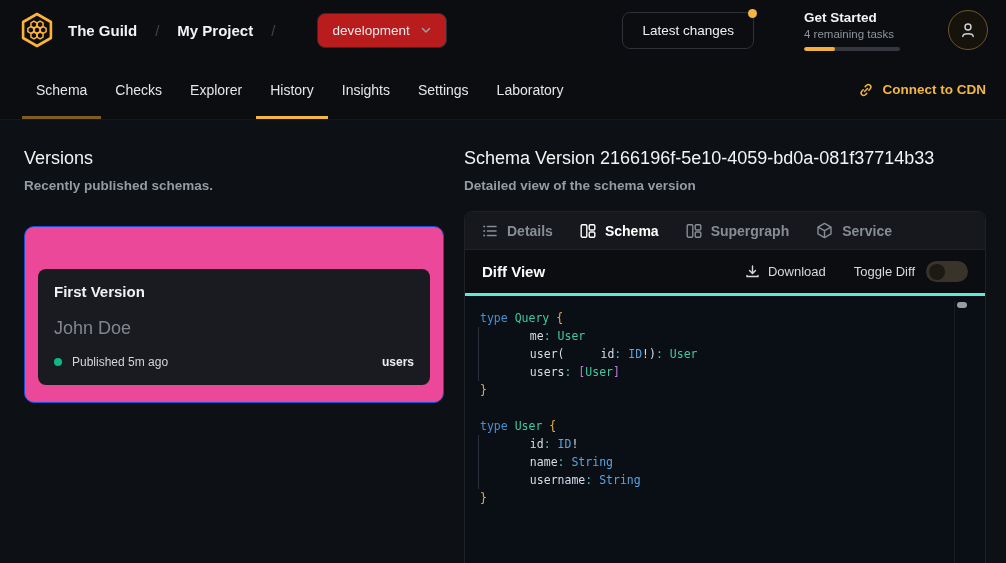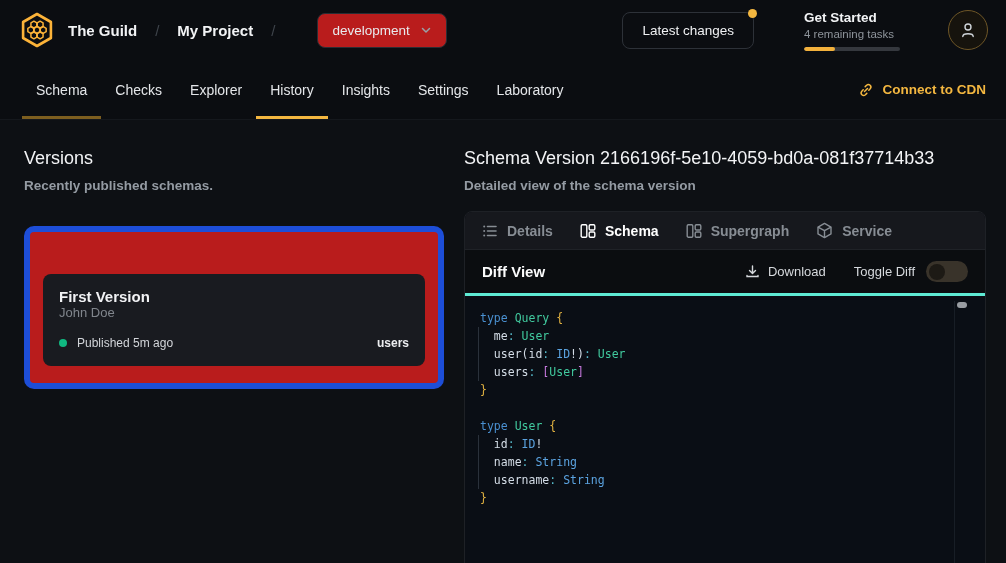--- a/index.html
+++ b/index.html
@@ -74,28 +74,28 @@
     display:grid; grid-template-columns:444px 1fr;
     padding:28px 20px 0 20px; column-gap:0;
   }
   .section-title { font-size:18px; font-weight:400; color:#f3f4f6; }
   .section-sub { font-size:13.5px; color:#949ba3; margin-top:9px;font-weight:bold; }
 
   
   .left-col { padding-left:4px; }
   .versions-card {
     margin-top:33px; width:420px;
-    background:#b91c1c; border:6px solid #1d4ed8; border-radius:10px;
+    background:#ec4899; border:1px solid #1d4ed8; border-radius:10px;
     padding:42px 13px 17px 13px;
   }
   .version-item {
     background:#191b20; border-radius:8px; padding:14px 16px 16px; cursor:pointer;
   }
   .vi-title { font-size:15px; font-weight:700; color:#f1f2f4; }
-  .vi-author { font-size:13px; color:#81868d; margin-top:0; }
+  .vi-author { font-size:18px; color:#81868d; margin-top:18px; }
   .vi-status-row { margin-top:16px; display:flex; align-items:center; }
   .vi-dot { width:8px; height:8px; border-radius:50%; background:var(--green,#10b981); margin-right:10px; }
   .vi-status { font-size:12px; color:#d2d5d9; }
   .vi-badge { margin-left:auto; font-size:12px; font-weight:700; color:#eceef0; }
 
   
   .detail-panel {
     margin-top:18px; border:1px solid #1e2126; border-radius:8px 8px 0 0;
     overflow:hidden; background:#0a0e15;
   }
@@ -145,21 +145,21 @@
   }
   .code-scrollbar {
     position:absolute; top:5px; bottom:5px; right:19px; width:12px;
     border-left:1px solid #181e26;
   }
   .code-scroll-thumb {
     position:absolute; top:1px; left:2px; width:10px; height:6px;
     border-radius:3px; background:#999da2; cursor:pointer;
   }
 </style>
-<style>.tk-kw{color:#4a90d1;}.tk-type{color:#41c99e;}.tk-scalar{color:#5ba3e0;}.tk-colon{color:#56b8c9;}.tk-field{color:#d3dce6;}.tk-brace{color:#e3b341;}.tk-bracket{color:#c678dd;}.tk-plain{color:#d3dce6;}.tk-ws{color:#d3dce6;}</style></head>
+<style>.tk-kw{color:#4a90d1;}.tk-type{color:#41c99e;}.tk-scalar{color:#5ba3e0;}.tk-colon{color:#56b8c9;}.tk-field{color:#d3dce6;margin-left:36px;}.tk-brace{color:#e3b341;}.tk-bracket{color:#c678dd;}.tk-plain{color:#d3dce6;}.tk-ws{color:#d3dce6;}</style></head>
 <body>
 
 <header class="app-header">
   <div class="brand">
     <span id="logo-slot">
         <svg width="38" height="38" viewBox="0 0 38 38" fill="none" xmlns="http://www.w3.org/2000/svg">
           <polygon points="19,3 32.9,11 32.9,27 19,35 5.1,27 5.1,11" stroke="#fcb339" stroke-width="2.6" stroke-linejoin="round"></polygon>
           <polygon points="19,15.6 21.95,17.3 21.95,20.7 19,22.4 16.05,20.7 16.05,17.3" stroke="#fcb339" stroke-width="1.5" stroke-linejoin="round"></polygon>
           <polygon points="25.2,15.6 28.15,17.3 28.15,20.7 25.2,22.4 22.25,20.7 22.25,17.3" stroke="#fcb339" stroke-width="1.5" stroke-linejoin="round"></polygon>
           <polygon points="22.1,21 25.05,22.7 25.05,26.099999999999998 22.1,27.799999999999997 19.150000000000002,26.099999999999998 19.150000000000002,22.7" stroke="#fcb339" stroke-width="1.5" stroke-linejoin="round"></polygon>

